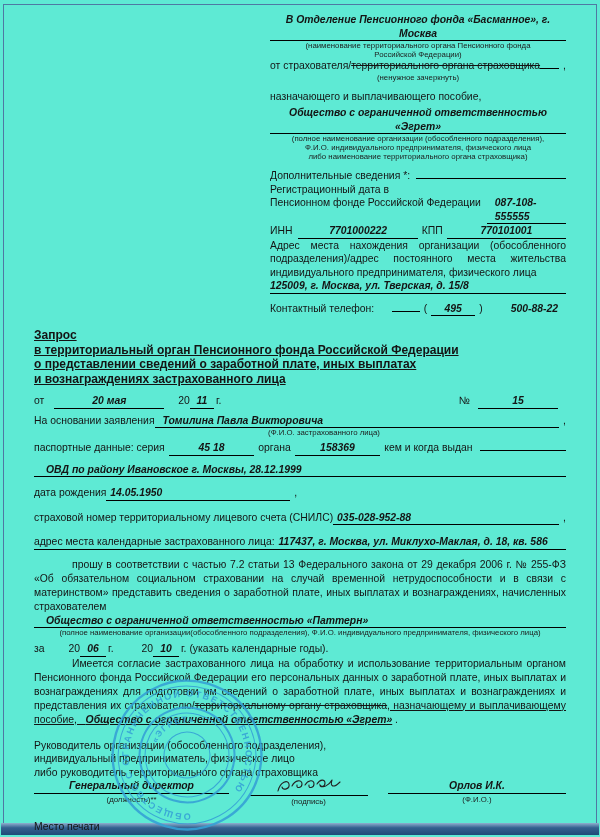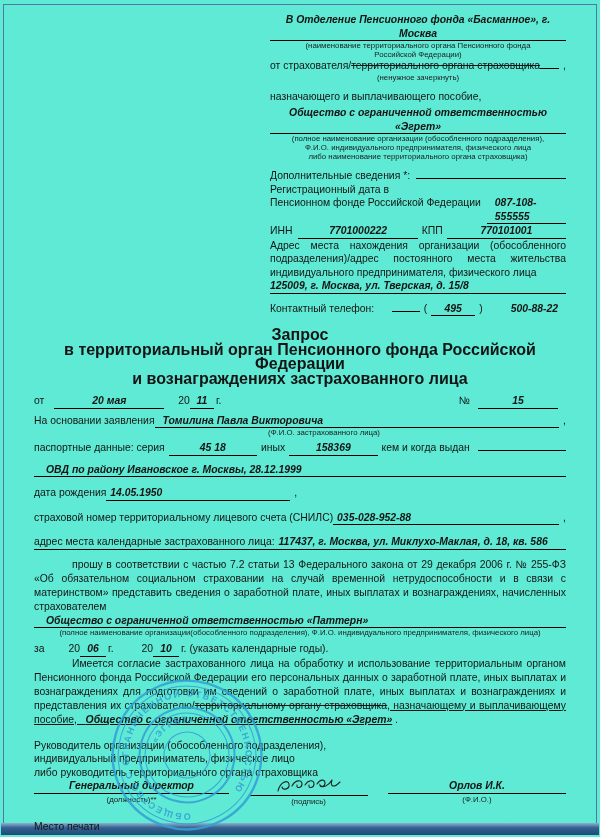--- a/index.html
+++ b/index.html
@@ -21,21 +21,21 @@
   .cap{font-size:7.8px;line-height:9px;color:#1c1c1c;}
   .para{text-align:justify;text-indent:38px;line-height:14px;}
   .just{text-align:justify;}
   .sp3{height:3px}.sp8{height:8px}
   .w24{width:24px}.w26{width:26px}.w28{width:28px}.w44{width:44px}.w80{width:80px}
   .w110{width:110px}.w180{width:180px}
   .pl4{padding-left:4px}.pl8{padding-left:8px}.pl12{padding-left:12px}
   .ml2{margin-left:2px}.ml8{margin-left:8px}.ml10{margin-left:10px}.ml14{margin-left:14px}
   .ml24{margin-left:24px}.ml28{margin-left:28px}.mr6{margin-right:6px}.mr8{margin-right:8px}
   .mx4{margin:0 4px}
-  .title{margin-top:12px;text-align:center;font-weight:bold;font-size:16px;line-height:14.5px;}
+  .title{margin-top:12px;text-align:left;font-weight:bold;font-size:12px;line-height:14.5px;text-decoration:underline;}
   .mt4{margin-top:4px}.mt5{margin-top:5px}.mt7{margin-top:7px}.mt8{margin-top:8px}
   .mt9{margin-top:9px}.mt10{margin-top:10px}.mt12{margin-top:12px}
   .fio-cap{margin-left:170px;width:240px;}
   .sigrow{display:flex;justify-content:space-between;}
   .sigcol .cap{margin-top:1px;}
   .col1{width:195px}.col2{width:118px}.col3{width:178px}
   .sigline{height:16px;display:flex;align-items:flex-end;justify-content:center;}
   .seal-label{margin-top:14px;line-height:13px;width:160px;}
   .stamp{position:absolute;left:108px;top:676px;transform:rotate(-28deg);opacity:0.88;}
 </style>
@@ -96,20 +96,21 @@
           <span class="mx4">(</span>
           <span class="ul w44 c val">495</span>
           <span class="mx4">)</span>
           <span class="val ml24 mr8">500-88-22</span>
       </div>
     </div>
 
     <div class="title">
       <div>Запрос</div>
       <div>в территориальный орган Пенсионного фонда Российской Федерации</div>
+      <div>о представлении сведений о заработной плате, иных выплатах</div>
       <div>и вознаграждениях застрахованного лица</div>
     </div>
 
     <div class="row mt8">
       <span>от</span>
       <span class="ul val c w110 ml10">20 мая</span>
       <span class="ml14">20</span>
       <span class="ul val c w24">11</span>
       <span class="ml2">г.</span>
       <span class="fill"></span>
@@ -120,21 +121,21 @@
     <div class="row mt5">
       <span>На основании заявления</span>
       <span class="fill ul val pl8">Томилина Павла Викторовича</span>
       <span class="pl4">,</span>
     </div>
     <div class="cap c fio-cap">(Ф.И.О. застрахованного лица)</div>
 
     <div class="row mt4">
       <span>паспортные данные: серия</span>
       <span class="fill ul val c mx4">45 18</span>
-      <span>иных</span>
+      <span>органа</span>
       <span class="fill ul val c mx4">158369</span>
       <span>кем и когда выдан</span>
       <span class="fill ul ml8"></span>
     </div>
     <div class="ul val pl12 mt7">ОВД по району Ивановское г. Москвы, 28.12.1999</div>
 
     <div class="row mt9">
       <span>дата рождения</span>
       <span class="ul val w180 pl4">14.05.1950</span>
       <span class="pl4">,</span>

